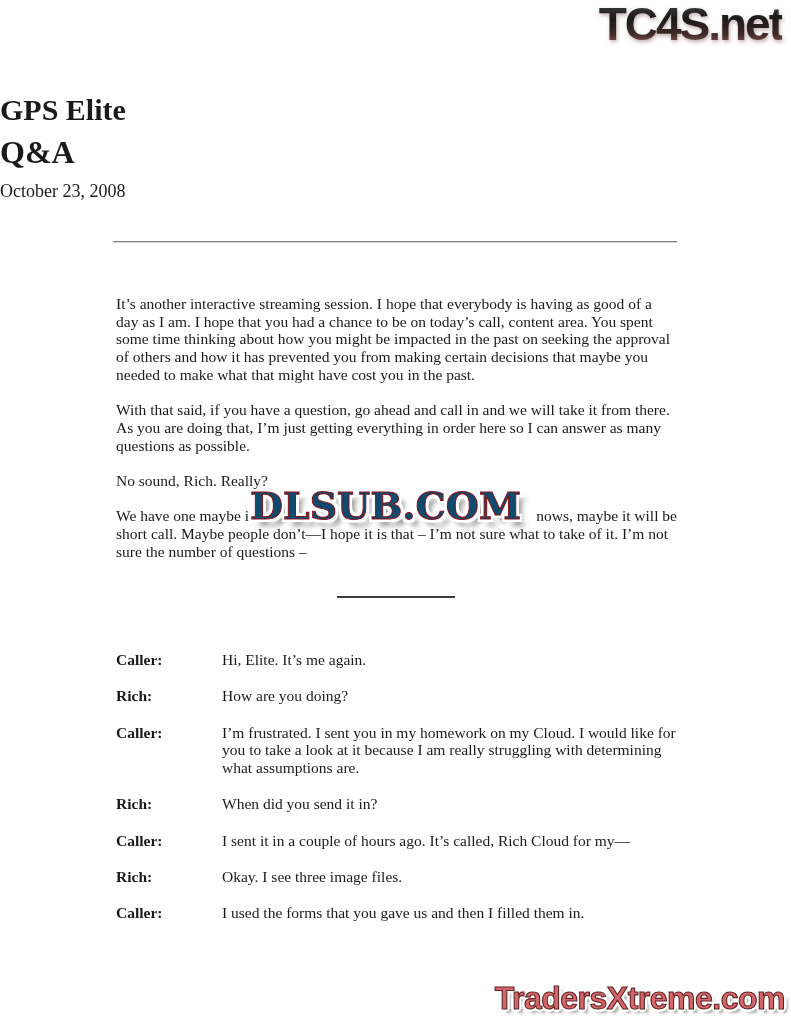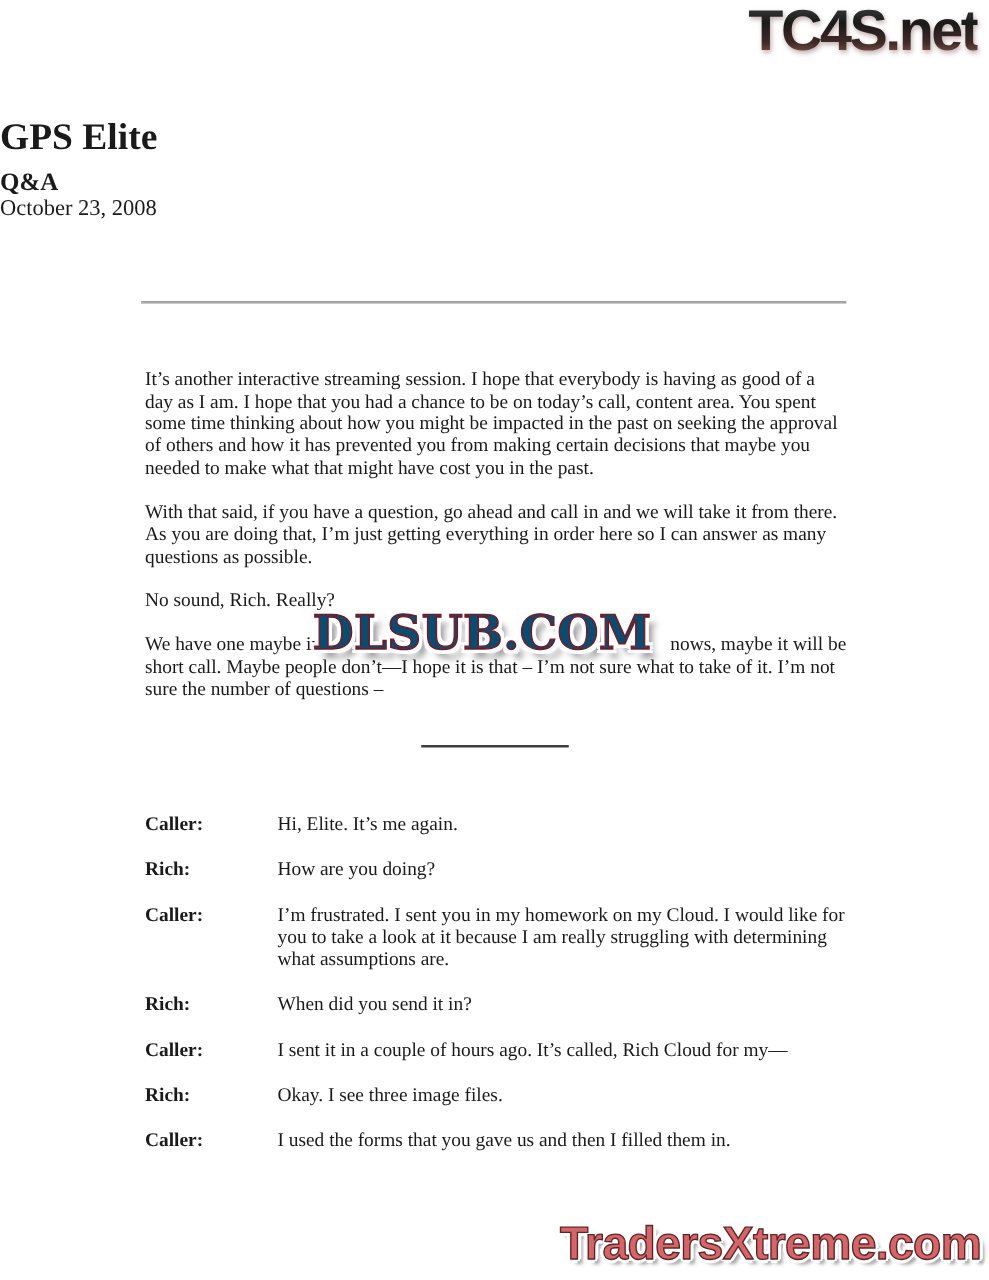--- a/index.html
+++ b/index.html
@@ -15,21 +15,21 @@
     font-family:"Liberation Sans",sans-serif;font-weight:bold;
     font-size:46px;letter-spacing:-2px;line-height:1;
     background:linear-gradient(180deg,#434343 0%,#1a1a1a 38%,#3f2a28 72%,#946158 100%);
     -webkit-background-clip:text;background-clip:text;color:transparent;
     filter:drop-shadow(1px 2px 2px rgba(140,100,100,0.55));
   }
 
   
   .title-block{position:absolute;top:93px;left:0;width:100%;text-align:left;}
   .doc-title{font-size:30px;font-weight:bold;margin:0;line-height:1.1;}
-  .doc-subtitle{font-size:20px;font-weight:bold;margin:9px 0 0;line-height:1.1;}
+  .doc-subtitle{font-size:32px;font-weight:bold;margin:9px 0 12px;line-height:1.1;}
   .doc-date{font-size:18px;margin-top:0;line-height:1.1;}
 
   .rule{
     position:absolute;top:241px;left:113px;width:564px;height:1px;
     background:#7f7f7f;border-bottom:1px solid #d9d9d9;
   }
 
   
   .body-text{
     position:absolute;top:295px;left:116px;width:561px;
@@ -63,21 +63,21 @@
     font-size:15.5px;line-height:17.7px;
   }
   .d-row{display:flex;margin-bottom:18.6px;gap:12px;}
   .d-speaker{width:94px;flex:none;font-weight:bold;}
   .d-text{flex:1;}
 
   
   .footer-logo{
     position:absolute;right:6px;bottom:8px;
     font-family:"Liberation Sans",sans-serif;font-weight:bold;
-    font-size:37px;letter-spacing:-0.5px;line-height:1.1;white-space:nowrap;
+    font-size:32px;letter-spacing:-0.5px;line-height:1.1;white-space:nowrap;
     color:#d4666a;-webkit-text-stroke:1.1px #5f2526;
     text-shadow:
       -3px 0 0 #fff,3px 0 0 #fff,0 -3px 0 #fff,0 3px 0 #fff,
       -2px -2px 0 #fff,2px -2px 0 #fff,-2px 2px 0 #fff,2px 2px 0 #fff,
       4px 4px 3px rgba(100,100,100,0.6);
   }
 </style>
 </head>
 <body>
 

